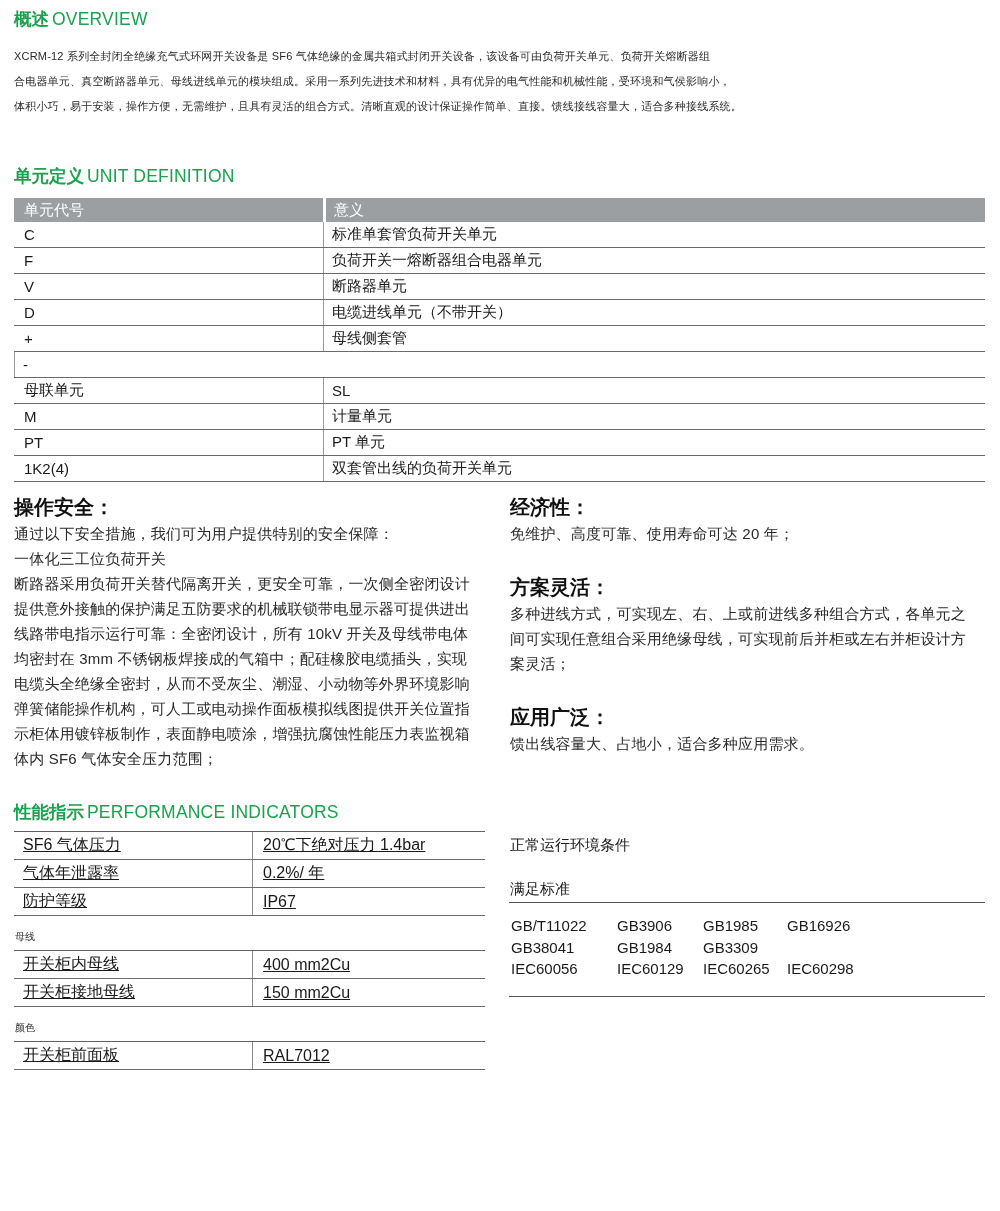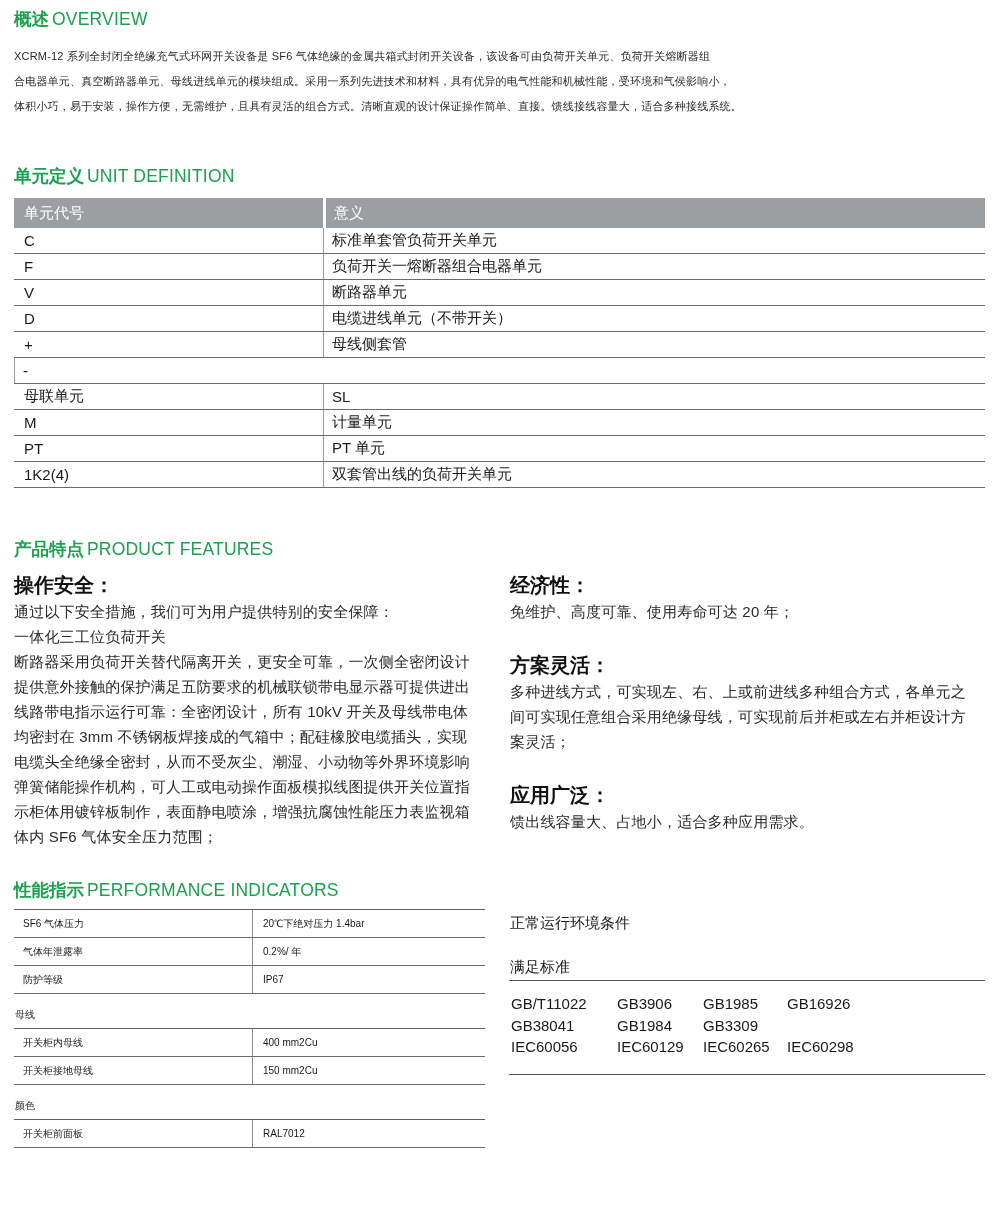--- a/index.html
+++ b/index.html
@@ -20,21 +20,21 @@
   .t-perf     { margin-top:30px; }
 
   
   .overview-body {
     margin:14px 0 0 0; font-size:11px; line-height:25px; color:#2a2a2a;
     white-space:pre-line; letter-spacing:0.2px;
   }
 
   
   .unit-table { margin-top:11px; }
-  .unit-table .thead { display:flex; background:#9b9fa2; color:#ffffff; height:30px; font-size:15px; }
+  .unit-table .thead { display:flex; background:#9b9fa2; color:#ffffff; height:24px; font-size:15px; }
   .unit-table .th { display:flex; align-items:center; box-sizing:border-box; }
   .unit-table .th1 { width:309px; padding-left:10px; }
   .unit-table .th2 { flex:1; padding-left:8px; border-left:3px solid #ffffff; }
   .unit-table .trow { display:flex; height:25px; border-bottom:1px solid #6b6b6b; }
   .unit-table .tcell { display:flex; align-items:center; box-sizing:border-box; font-size:15px; color:#1a1a1a; }
   .unit-table .tcell:first-child { width:309px; padding-left:10px; }
   .unit-table .tcell:last-child { flex:1; border-left:1px solid #9a9a9a; padding-left:8px; }
 
   
   .features-cols { display:flex; margin-top:14px; }
@@ -44,21 +44,21 @@
   .ftext { font-size:15px; line-height:25px; color:#2a2a2a; white-space:pre-line; letter-spacing:0.2px; }
   .fblock { margin-bottom:30px; }
   .fblock:last-child { margin-bottom:0; }
 
   
   .perf-cols { display:flex; margin-top:8px; }
   .pcol-left  { width:471px; }
   .pcol-right { flex:1; margin-left:24px; }
   .ptable { border-top:1px solid #606060; }
   .ptable .trow { display:flex; height:27px; border-bottom:1px solid #6b6b6b; }
-  .ptable .tcell { display:flex; align-items:center; box-sizing:border-box; font-size:10px; color:#1a1a1a; }
+  .ptable .tcell { display:flex; align-items:center; box-sizing:border-box; font-size:16px; color:#1a1a1a;text-decoration:underline; }
   .ptable .tcell:first-child { width:238px; padding-left:9px; }
   .ptable .tcell:last-child { flex:1; border-left:1px solid #8c8c8c; padding-left:10px; }
 
   .mini-label { font-size:10px; line-height:18px; color:#2a2a2a; margin:12px 0 4px 1px; }
   .env-label  { font-size:15px; line-height:19px; color:#1a1a1a; margin:4px 0 3px 1px; }
   .std-label  { margin-top:25px; }
 
   .standards { margin-top:4px; border-top:1px solid #555555; border-bottom:1px solid #555555; padding:12px 2px 16px 2px; }
   .standards .trow { display:grid; grid-template-columns:106px 86px 84px 1fr; }
   .standards .tcell { font-size:15px; line-height:21.5px; color:#1a1a1a; }
@@ -120,21 +120,20 @@
           </div>
           <div class="trow">
             <div class="tcell">1K2(4)</div>
             <div class="tcell">双套管出线的负荷开关单元</div>
           </div>
         </div>
     </div>
   </section>
 
   <section>
-    <h2 class="sec-title t-features"><span class="zh">产品特点</span><span class="en">PRODUCT FEATURES</span></h2>
     <div class="features-cols">
       <div class="fcol-left">
         <h3 class="fhead">操作安全：</h3>
         <div class="ftext">通过以下安全措施，我们可为用户提供特别的安全保障：
 一体化三工位负荷开关
 断路器采用负荷开关替代隔离开关，更安全可靠，一次侧全密闭设计
 提供意外接触的保护满足五防要求的机械联锁带电显示器可提供进出
 线路带电指示运行可靠：全密闭设计，所有 10kV 开关及母线带电体
 均密封在 3mm 不锈钢板焊接成的气箱中；配硅橡胶电缆插头，实现
 电缆头全绝缘全密封，从而不受灰尘、潮湿、小动物等外界环境影响

